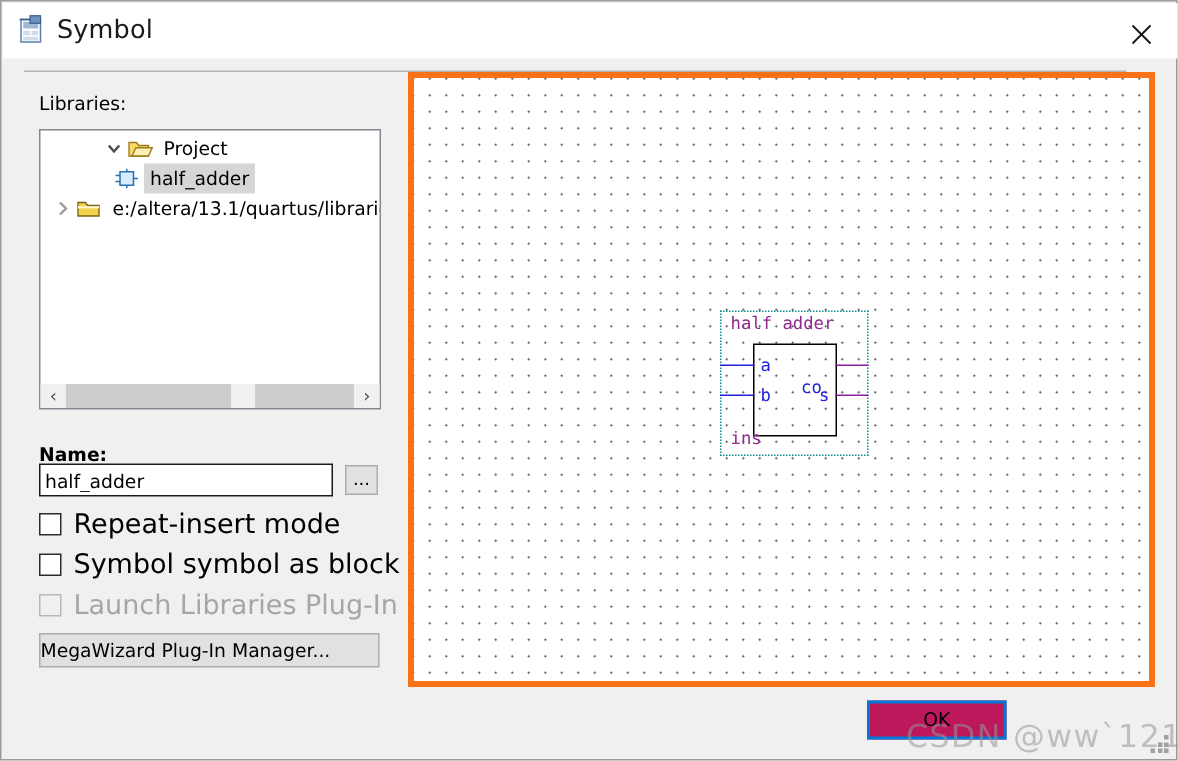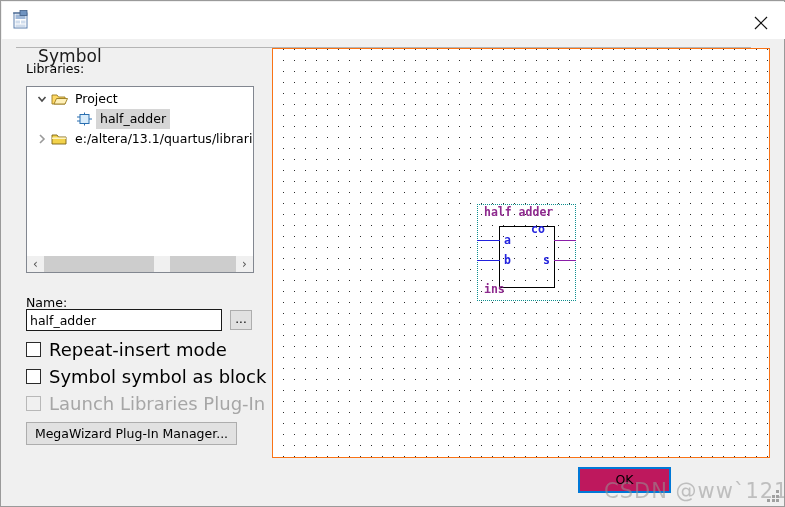--- a/index.html
+++ b/index.html
@@ -40,21 +40,20 @@
     left: 9px; top: 7px;
     width: 21px; height: 21px;
   }
   #title-text {
     position: absolute;
     left: 36px; top: 8px;
     font-size: 17px;
     color: #1a1a1a;
     letter-spacing: 0.1px;
     white-space: nowrap;
-    margin-top: 36px;
   }
   #close-button {
     position: absolute;
     left: 735px; top: 1px;
     width: 48px; height: 36px;
     cursor: default;
   }
   #close-button svg { position: absolute; left: 17px; top: 13px; }
 
   
@@ -66,41 +65,41 @@
   }
 
   
   .field-label {
     position: absolute;
     font-size: 12.5px;
     color: #000;
     white-space: nowrap;
   }
   #libraries-label { left: 25px; top: 60px; }
-  #name-label { left: 25px; top: 294px; }
+  #name-label { left: 25px; top: 294px; font-weight: bold; }
 
   #tree-box {
     position: absolute;
     left: 25px; top: 85px;
     width: 228px; height: 187px;
     background: #ffffff;
     border: 1px solid #828790;
     box-sizing: border-box;
     overflow: hidden;
   }
   .tree-row {
     position: absolute;
     left: 0;
     height: 20px;
     width: 226px;
     white-space: nowrap;
     font-size: 12.5px;
     line-height: 20px;
   }
-  #tree-row-0 { top: 2px; }
+  #tree-row-0 { top: 2px; margin-left: 34px; }
   #tree-row-1 { top: 22px; }
   #tree-row-2 { top: 42px; }
 
   .twisty {
     position: absolute;
     width: 14px; height: 20px;
   }
   .tree-icon {
     position: absolute;
     width: 17px; height: 14px;
@@ -205,41 +204,40 @@
     color: #000;
   }
   .clabel.disabled { color: #a6a6a6; }
   #check-0 { top: 340px; }
   #check-1 { top: 367px; }
   #check-2 { top: 394px; }
 
   #megawizard-button {
     position: absolute;
     left: 25px; top: 421px;
-    width: 211px; height: 23px;
+    width: 227px; height: 23px;
     background: #e1e1e1;
     border: 1px solid #adadad;
     box-sizing: border-box;
     font-size: 12.5px;
     line-height: 21px;
-    text-align: center;
+    text-align: left;
     color: #000;
     cursor: default;
   }
 
   
   #canvas {
     position: absolute;
     left: 271px; top: 47px;
     width: 498px; height: 410px;
     background: #ffffff;
-    border: 1px solid #f97316;
+    border: 4px solid #f97316;
     box-sizing: border-box;
     overflow: hidden;
-    font-weight: bold;
   }
   #grid {
     position: absolute;
     left: 0; top: 0;
     width: 496px; height: 408px;
     background-image: radial-gradient(#2b2b2b 0.6px, transparent 0.7px);
     background-size: 11px 11px;
     background-position: 5px 6px;
   }
 
@@ -298,21 +296,21 @@
     color: #2222dd;
     font-family: "DejaVu Sans Mono", "Liberation Mono", monospace;
     white-space: nowrap;
   }
   #pin-a-line { top: 36px; }
   #pin-b-line { top: 56px; }
   #pin-co-line { top: 36px; }
   #pin-s-line  { top: 56px; }
   #pin-a-label  { left: 27px; top: 29px; }
   #pin-b-label  { left: 27px; top: 49px; }
-  #pin-co-label { left: 54px; top: 18px; }
+  #pin-co-label { left: 54px; top: 44px; }
   #pin-s-label  { left: 66px; top: 49px; }
 
   
   #ok-button {
     position: absolute;
     left: 577px; top: 466px;
     width: 93px; height: 26px;
     background: #be185d;
     border: 2px solid #0078d7;
     box-sizing: border-box;

